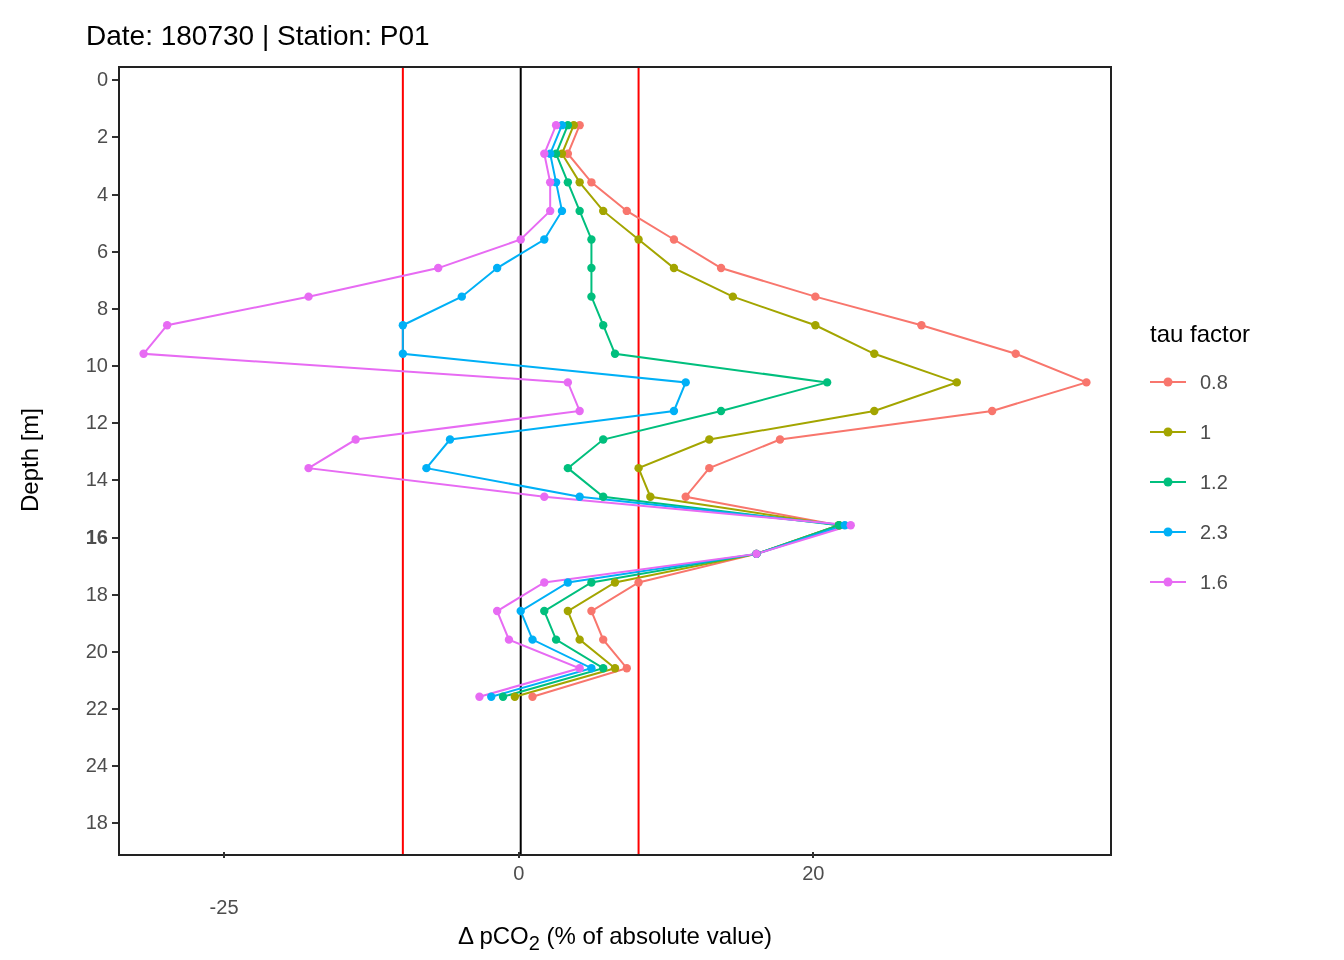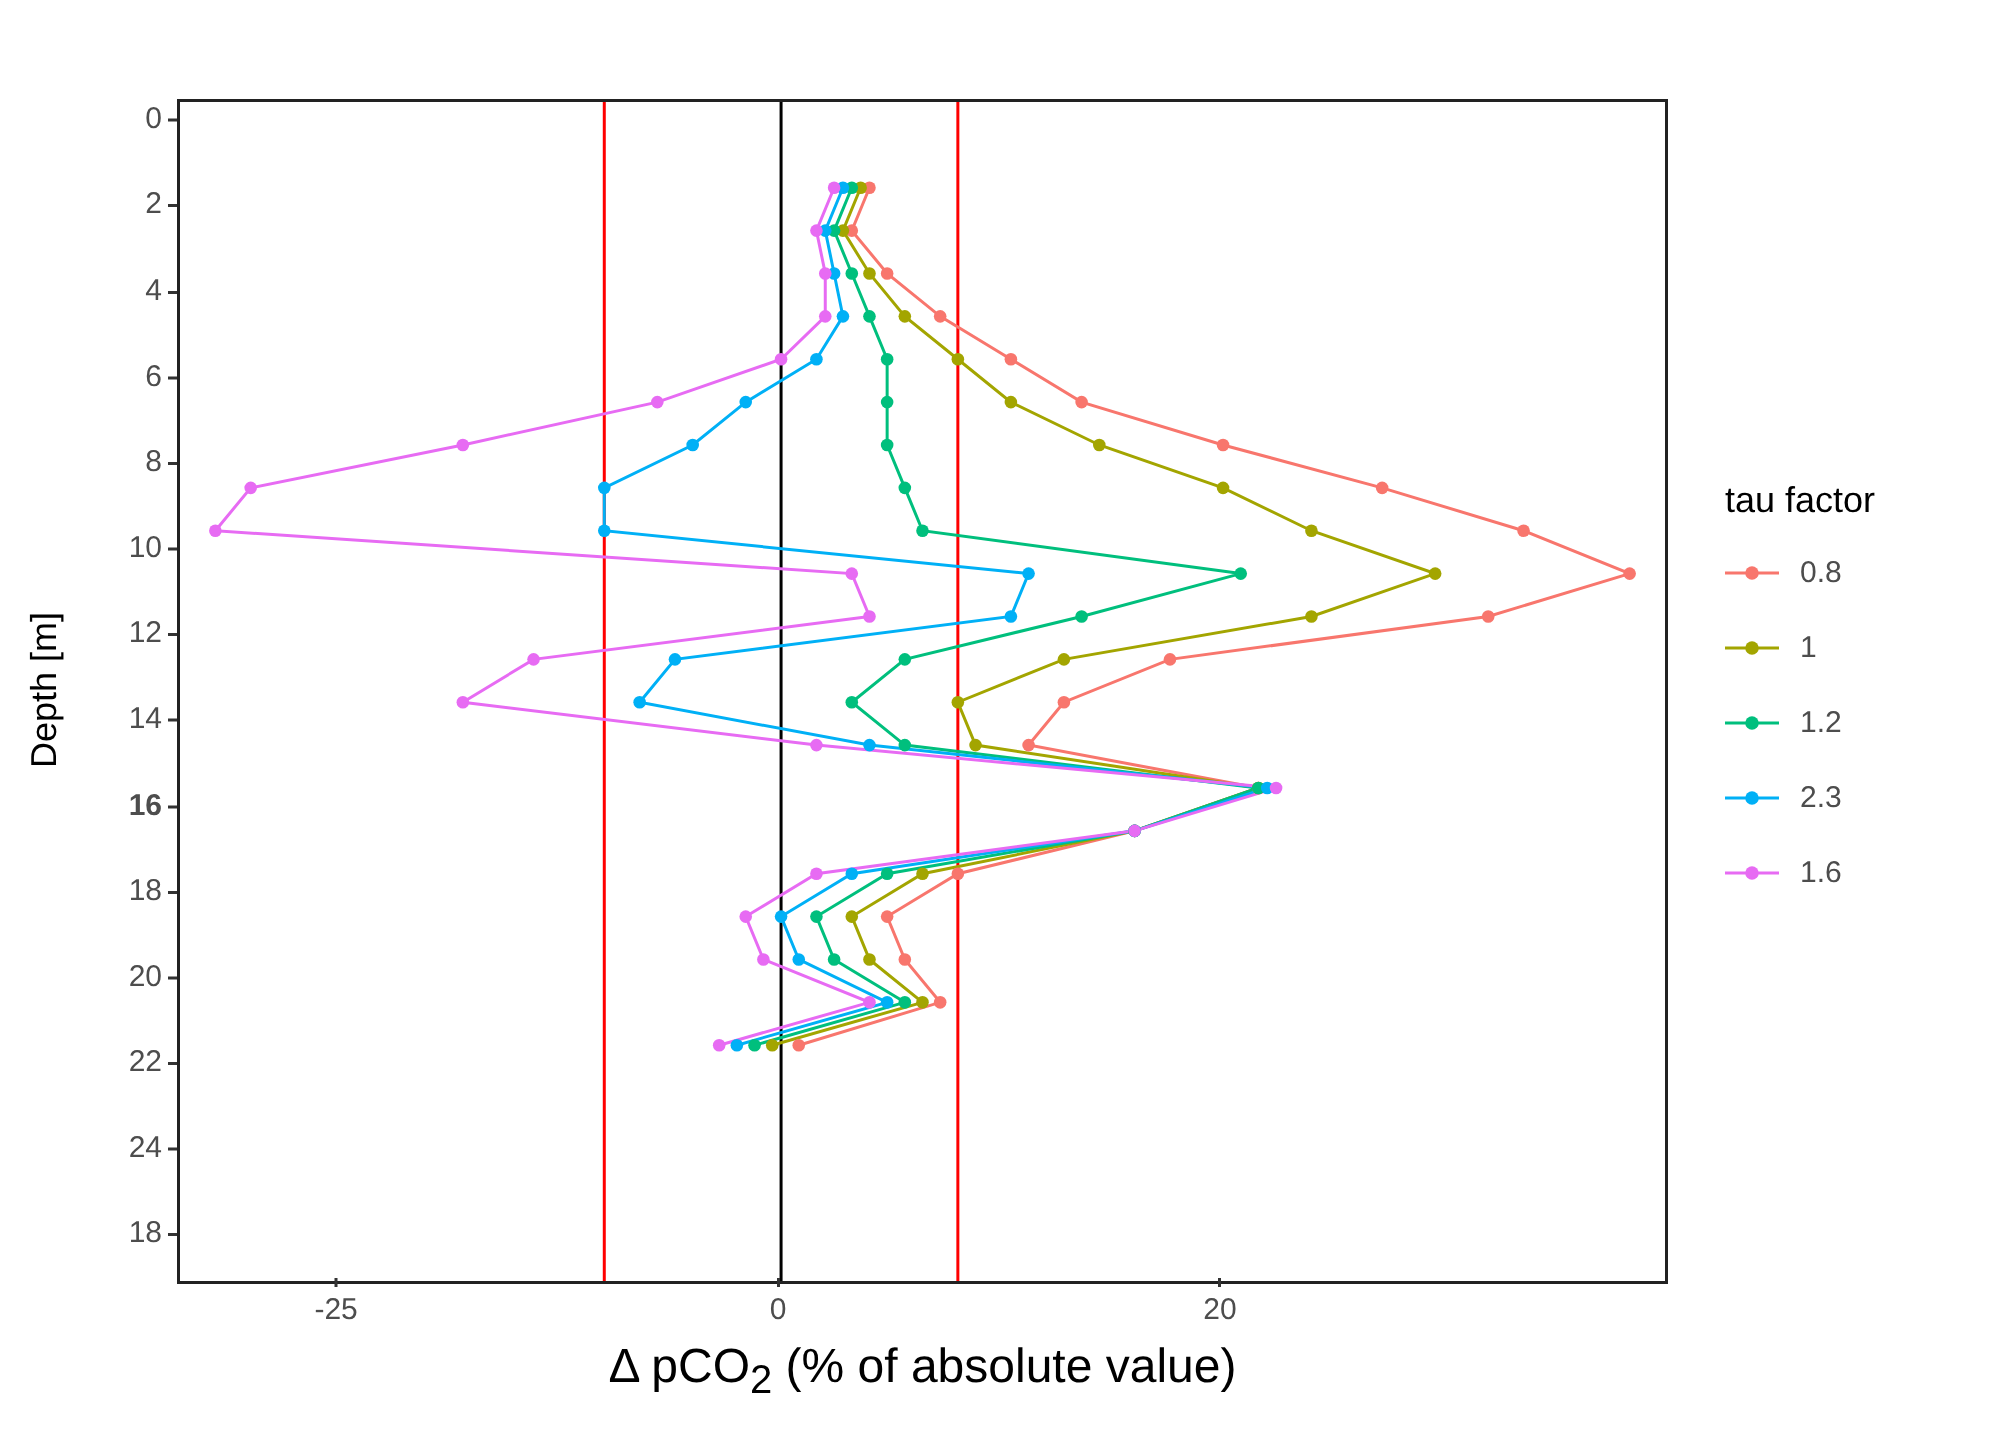--- a/index.html
+++ b/index.html
@@ -60,22 +60,22 @@
     left: 30px;
     top: 460px;
     font-size: 24px;
     color: #000;
     transform: translate(-50%, -50%) rotate(-90deg);
     white-space: nowrap;
   }
   .x-axis-label {
     position: absolute;
     left: 615px;
-    top: 892px;
-    font-size: 32px;
+    top: 922px;
+    font-size: 24px;
     color: #000;
     transform: translateX(-50%);
     white-space: nowrap;
   }
   .legend {
     position: absolute;
     left: 1150px;
     top: 320px;
   }
   .legend-title {
@@ -114,20 +114,21 @@
   }
   .legend-label {
     font-size: 20px;
     color: #4d4d4d;
   }
 </style>
 </head>
 <body>
 
 <div class="container">
+  <div class="title">Date: 180730 | Station: P01</div>
 
   <div class="plot-area">
     <svg id="plot-svg" viewBox="0 0 990 786" width="990" height="786">
         <line x1="282.85714285714283" x2="282.85714285714283" y1="0" y2="786" stroke="#ff0000" stroke-width="2"></line>
         <line x1="400.7142857142857" x2="400.7142857142857" y1="0" y2="786" stroke="#000000" stroke-width="2"></line>
         <line x1="518.5714285714286" x2="518.5714285714286" y1="0" y2="786" stroke="#ff0000" stroke-width="2"></line>
         <path d="M459.64285714285717 57.163636363636364 L447.85714285714283 85.74545454545454 L471.4285714285714 114.32727272727273 L506.7857142857142 142.9090909090909 L553.9285714285714 171.49090909090907 L601.0714285714286 200.07272727272726 L695.3571428571428 228.65454545454546 L801.4285714285714 257.23636363636365 L895.7142857142857 285.8181818181818 L966.4285714285714 314.40000000000003 L872.1428571428571 342.98181818181814 L660 371.56363636363636 L589.2857142857143 400.1454545454545 L565.7142857142857 428.7272727272727 L718.9285714285714 457.3090909090909 L636.4285714285714 485.8909090909091 L518.5714285714286 514.4727272727273 L471.4285714285714 543.0545454545454 L483.2142857142857 571.6363636363636 L506.7857142857142 600.2181818181818 L412.5 628.8000000000001 " fill="none" stroke="#F8766D" stroke-width="2"></path>
         <path d="M453.75 57.163636363636364 L441.9642857142857 85.74545454545454 L459.64285714285717 114.32727272727273 L483.2142857142857 142.9090909090909 L518.5714285714286 171.49090909090907 L553.9285714285714 200.07272727272726 L612.8571428571429 228.65454545454546 L695.3571428571428 257.23636363636365 L754.2857142857142 285.8181818181818 L836.7857142857143 314.40000000000003 L754.2857142857142 342.98181818181814 L589.2857142857143 371.56363636363636 L518.5714285714286 400.1454545454545 L530.3571428571429 428.7272727272727 L718.9285714285714 457.3090909090909 L636.4285714285714 485.8909090909091 L495 514.4727272727273 L447.85714285714283 543.0545454545454 L459.64285714285717 571.6363636363636 L495 600.2181818181818 L394.8214285714286 628.8000000000001 " fill="none" stroke="#A3A500" stroke-width="2"></path>
         <path d="M447.85714285714283 57.163636363636364 L436.07142857142856 85.74545454545454 L447.85714285714283 114.32727272727273 L459.64285714285717 142.9090909090909 L471.4285714285714 171.49090909090907 L471.4285714285714 200.07272727272726 L471.4285714285714 228.65454545454546 L483.2142857142857 257.23636363636365 L495 285.8181818181818 L707.1428571428571 314.40000000000003 L601.0714285714286 342.98181818181814 L483.2142857142857 371.56363636363636 L447.85714285714283 400.1454545454545 L483.2142857142857 428.7272727272727 L718.9285714285714 457.3090909090909 L636.4285714285714 485.8909090909091 L471.4285714285714 514.4727272727273 L424.2857142857143 543.0545454545454 L436.07142857142856 571.6363636363636 L483.2142857142857 600.2181818181818 L383.0357142857143 628.8000000000001 " fill="none" stroke="#00BF7D" stroke-width="2"></path>
         <path d="M441.9642857142857 57.163636363636364 L430.17857142857144 85.74545454545454 L436.07142857142856 114.32727272727273 L441.9642857142857 142.9090909090909 L424.2857142857143 171.49090909090907 L377.1428571428571 200.07272727272726 L341.7857142857143 228.65454545454546 L282.85714285714283 257.23636363636365 L282.85714285714283 285.8181818181818 L565.7142857142857 314.40000000000003 L553.9285714285714 342.98181818181814 L330 371.56363636363636 L306.42857142857144 400.1454545454545 L459.64285714285717 428.7272727272727 L724.8214285714286 457.3090909090909 L636.4285714285714 485.8909090909091 L447.85714285714283 514.4727272727273 L400.7142857142857 543.0545454545454 L412.5 571.6363636363636 L471.4285714285714 600.2181818181818 L371.25 628.8000000000001 " fill="none" stroke="#00B0F6" stroke-width="2"></path>
@@ -264,21 +265,21 @@
       <div class="ytick-label" style="left: 68px; top: 639.927px;">20</div>
       <div class="tick-line" style="left: 112px; top: 650.927px; width: 6px; height: 2px;"></div>
       <div class="ytick-label" style="left: 68px; top: 697.091px;">22</div>
       <div class="tick-line" style="left: 112px; top: 708.091px; width: 6px; height: 2px;"></div>
       <div class="ytick-label" style="left: 68px; top: 754.255px;">24</div>
       <div class="tick-line" style="left: 112px; top: 765.255px; width: 6px; height: 2px;"></div>
       <div class="ytick-label" style="left: 68px; top: 811.418px;">18</div>
       <div class="tick-line" style="left: 112px; top: 822.418px; width: 6px; height: 2px;"></div>
     </div>
   <div id="xticks">
-      <div class="xtick-label" style="left: 199.071px; top: 862px;">-25</div>
+      <div class="xtick-label" style="left: 199.071px; top: 896px;">-25</div>
       <div class="tick-line" style="left: 223.071px; top: 852px; width: 2px; height: 6px;"></div>
       <div class="xtick-label" style="left: 493.714px; top: 862px;">0</div>
       <div class="tick-line" style="left: 517.714px; top: 852px; width: 2px; height: 6px;"></div>
       <div class="xtick-label" style="left: 788.357px; top: 862px;">20</div>
       <div class="tick-line" style="left: 812.357px; top: 852px; width: 2px; height: 6px;"></div>
     </div>
 
   <div class="y-axis-label">Depth [m]</div>
   <div class="x-axis-label">
     <span>Δ pCO</span><sub>2</sub><span> (% of absolute value)</span>

